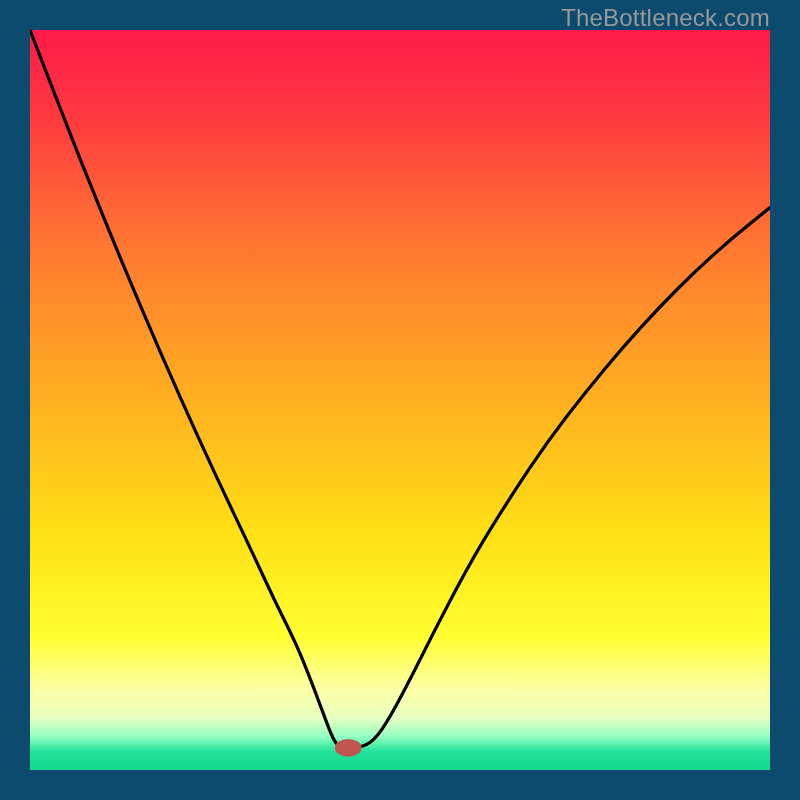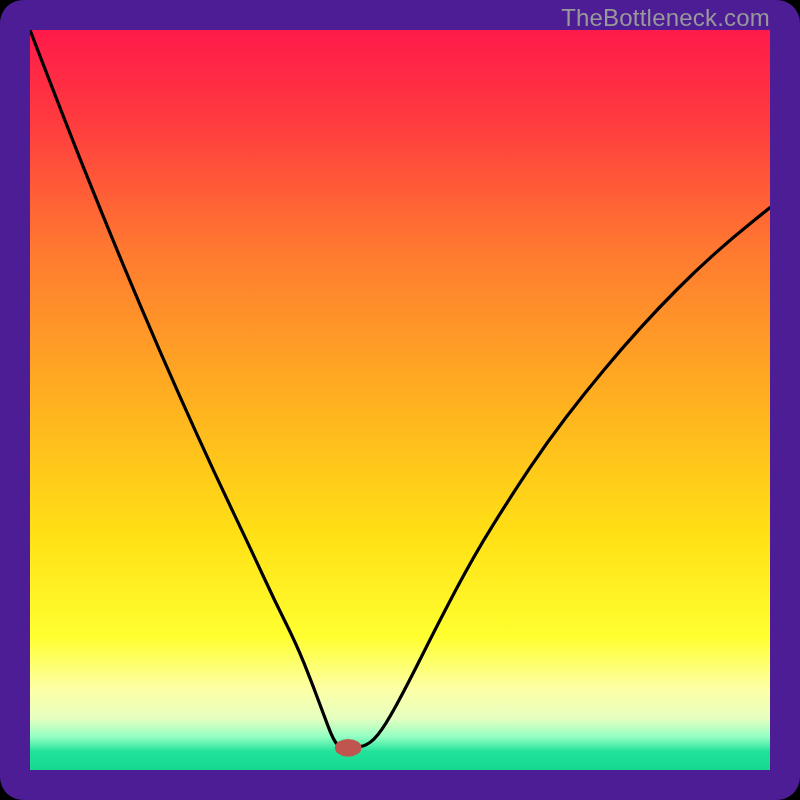--- a/index.html
+++ b/index.html
@@ -8,22 +8,21 @@
     width: 800px;
     height: 800px;
     overflow: hidden;
     background: #000;
     font-family: Arial, Helvetica, sans-serif;
   }
   .frame {
     position: relative;
     width: 800px;
     height: 800px;
-    background: #4c1d95;
-    border-radius: 23px;
+    background: #0c4a6e;
   }
   .plot-area {
     position: absolute;
     left: 30px;
     top: 30px;
     width: 740px;
     height: 740px;
   }
   .watermark {
     position: absolute;

